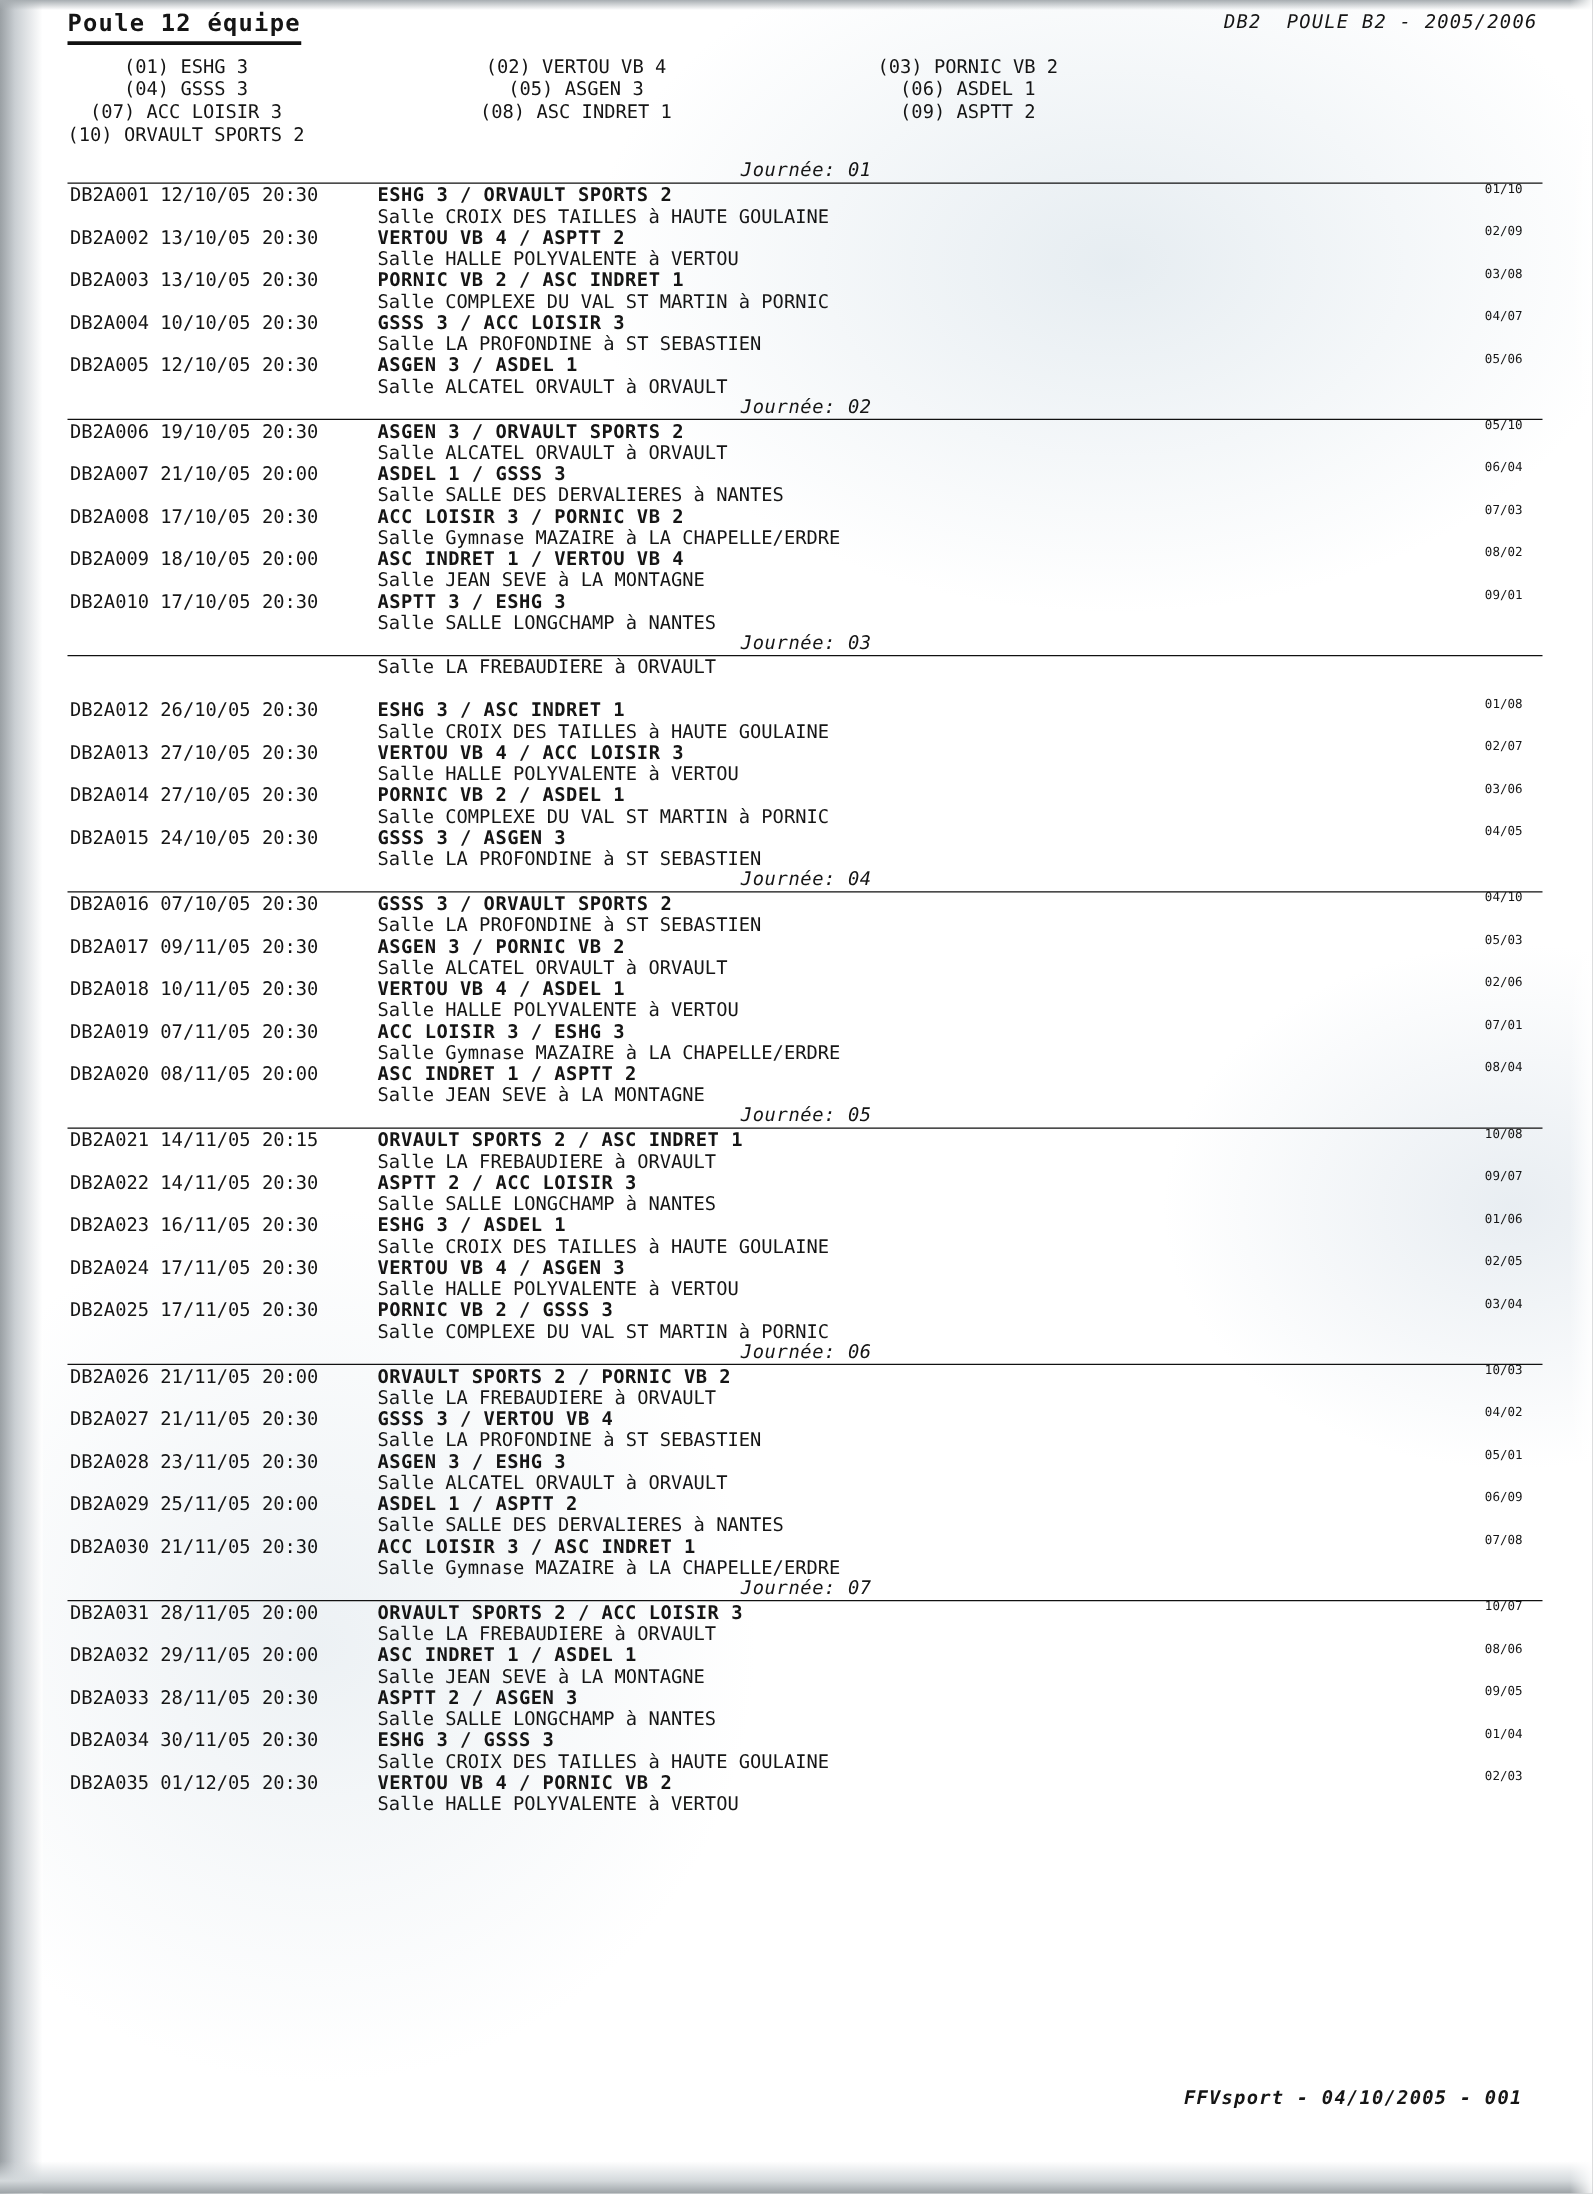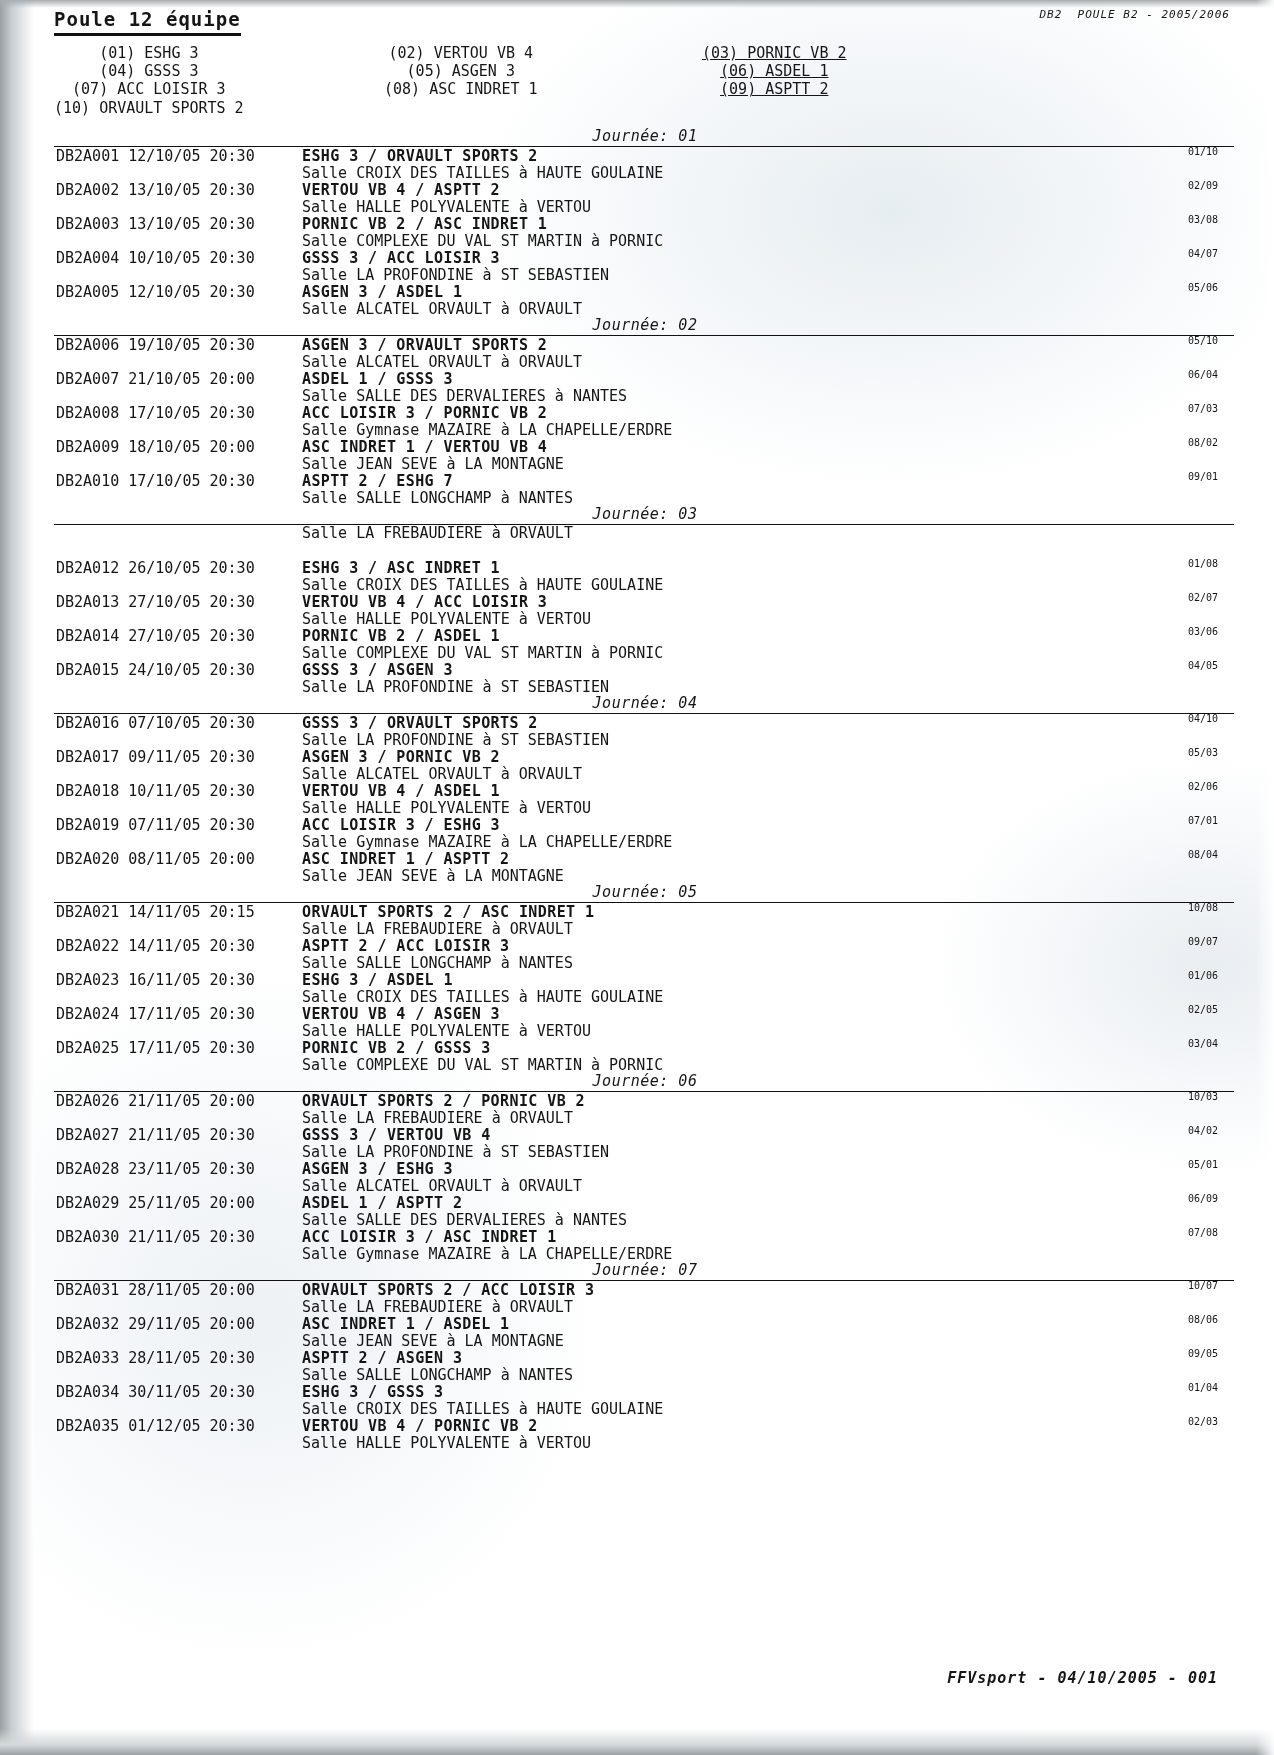--- a/index.html
+++ b/index.html
@@ -45,21 +45,21 @@
     left: 48px;
     top: 0;
     width: 1190px;
     height: 1755px;
     text-align: center;
   }
   .hdr-right {
     position: absolute;
     right: 8px;
     top: 8px;
-    font-size: 11px;
+    font-size: 15px;
     font-style: italic;
     letter-spacing: 1px;
     white-space: pre;
   }
   .title {
     position: absolute;
     left: 6px;
     top: 8px;
     font-size: 19px;
     font-weight: bold;
@@ -76,21 +76,21 @@
     font-size: 15px;
     line-height: 18.2px;
   }
   .teams-col {
     position: absolute;
     top: 0;
     white-space: pre;
   }
   .teams-col.c1 { left: 0px; }
   .teams-col.c2 { left: 330px; }
-  .teams-col.c3 { left: 648px; text-decoration: underline; }
+  .teams-col.c3 { left: 648px; }
 
   .body {
     position: absolute;
     left: 6px;
     top: 128px;
     width: 1180px;
   }
   .journee {
     position: relative;
     margin-bottom: 0;
@@ -225,21 +225,21 @@
           </div>
           <div class="match">
             <div class="m-line1"><span class="m-code">DB2A008 17/10/05 20:30</span><span class="m-teams">ACC LOISIR 3 / PORNIC VB 2</span><span class="m-nums">07/03</span></div>
             <div class="m-line2"><span class="m-salle">Salle Gymnase MAZAIRE à LA CHAPELLE/ERDRE</span></div>
           </div>
           <div class="match">
             <div class="m-line1"><span class="m-code">DB2A009 18/10/05 20:00</span><span class="m-teams">ASC INDRET 1 / VERTOU VB 4</span><span class="m-nums">08/02</span></div>
             <div class="m-line2"><span class="m-salle">Salle JEAN SEVE à LA MONTAGNE</span></div>
           </div>
           <div class="match">
-            <div class="m-line1"><span class="m-code">DB2A010 17/10/05 20:30</span><span class="m-teams">ASPTT 2 / ESHG 7</span><span class="m-nums">09/01</span></div>
+            <div class="m-line1"><span class="m-code">DB2A010 17/10/05 20:30</span><span class="m-teams">ASPTT 3 / ESHG 3</span><span class="m-nums">09/01</span></div>
             <div class="m-line2"><span class="m-salle">Salle SALLE LONGCHAMP à NANTES</span></div>
           </div>
         </div>
         <div class="journee">
           <div class="journee-label">Journée: 03</div>
           <div class="journee-rule"></div>
           <div class="match">
             <div class="m-line2"><span class="m-salle">Salle LA FREBAUDIERE à ORVAULT</span></div>
           </div>
           <div class="match">

